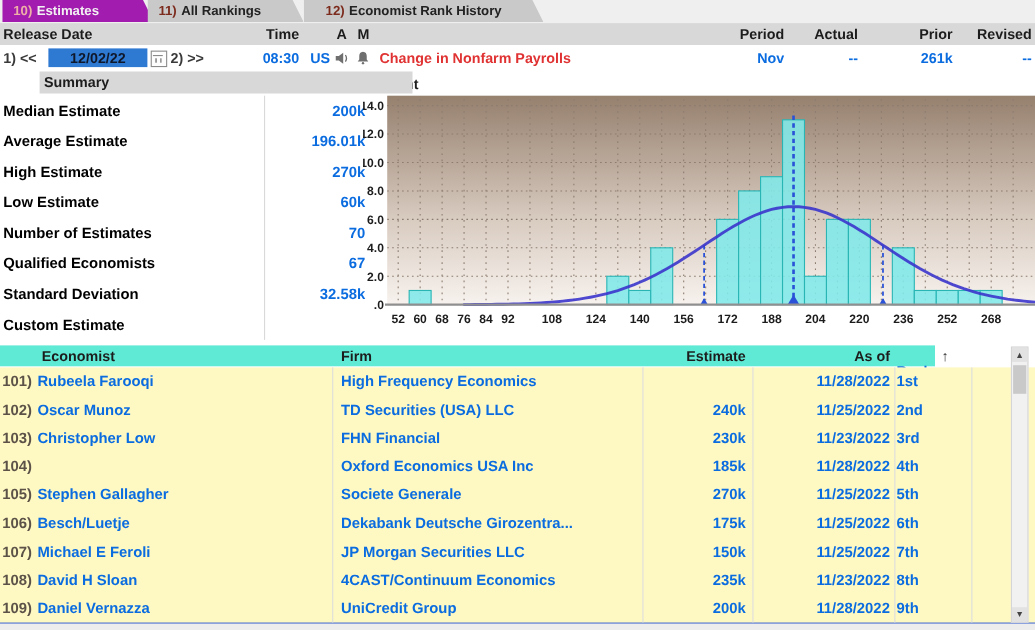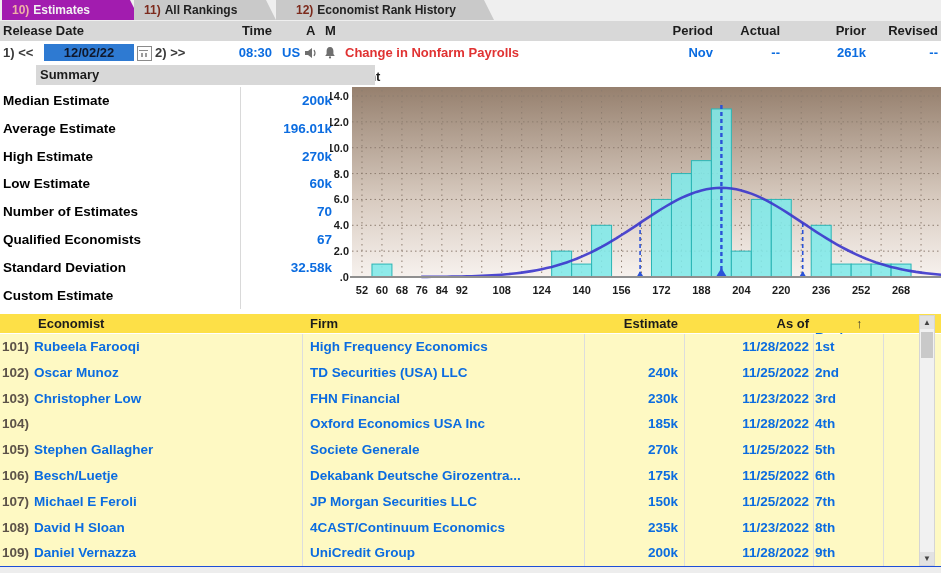--- a/index.html
+++ b/index.html
@@ -30,21 +30,21 @@
   .eventred{color:#e03232;}
   
   .sumtitle{position:absolute;left:0;top:65px;width:339px;height:20px;background:#d8d8d8;
             font-size:13px;line-height:20px;padding-left:4px;box-sizing:border-box;margin-left:36px;}
   .sumbody{position:absolute;left:0;top:87px;width:339px;height:223px;background:#fff;}
   .sumdiv{position:absolute;left:240px;top:87px;height:222px;border-left:1px solid #d9d9d9;}
   .sumrow{height:27.8px;line-height:27.8px;font-size:13.5px;position:relative;}
   .sumrow .sl{position:absolute;left:3px;color:#000000;}
   .sumrow .sv{position:absolute;right:7px;color:#0b6ce0;}
   
-  .thead{position:absolute;left:0;top:314px;width:941px;height:19px;background:#fde047;font-size:13px;}
+  .thead{position:absolute;left:0;top:314px;width:850px;height:19px;background:#5eead4;font-size:13px;}
   .thead span{position:absolute;top:2px;}
   .trows{position:absolute;left:0;top:334px;width:941px;height:232px;background:#fef9c3;border-bottom:1px solid #1d4ed8;}
   .trow{position:relative;height:25.8px;line-height:25.8px;font-size:13.5px;cursor:pointer;}
   .trow span{position:absolute;top:0;}
   .tnumcol{left:0;width:29px;text-align:right;color:#5c5248;}
   .tname{left:34px;color:#0b6ce0;}
   .tfirm{left:310px;color:#0b6ce0;}
   .test{left:560px;width:118px;text-align:right;color:#0b6ce0;}
   .tasof{left:690px;width:119px;text-align:right;color:#0b6ce0;}
   .trank{left:815px;color:#0b6ce0;}

